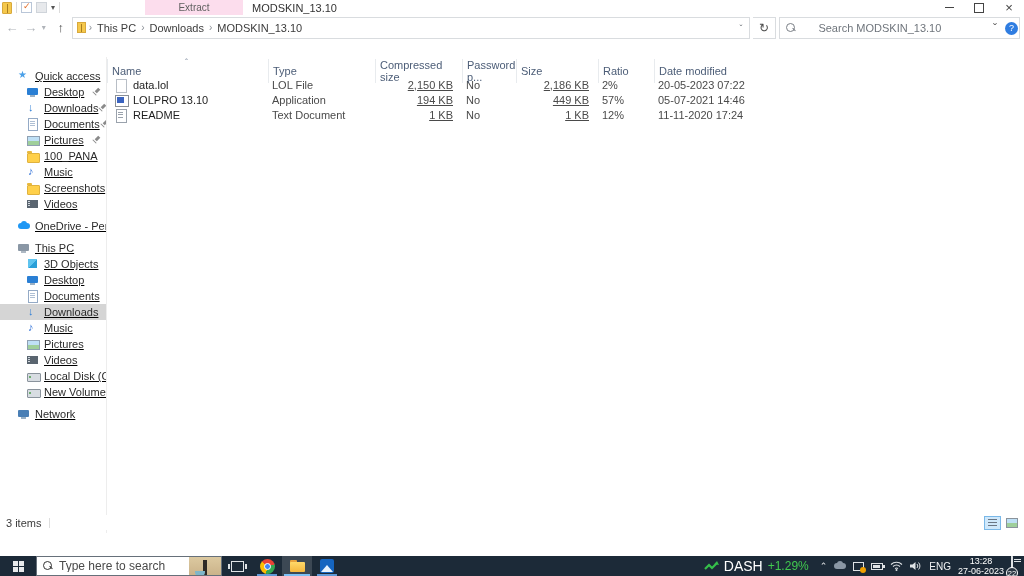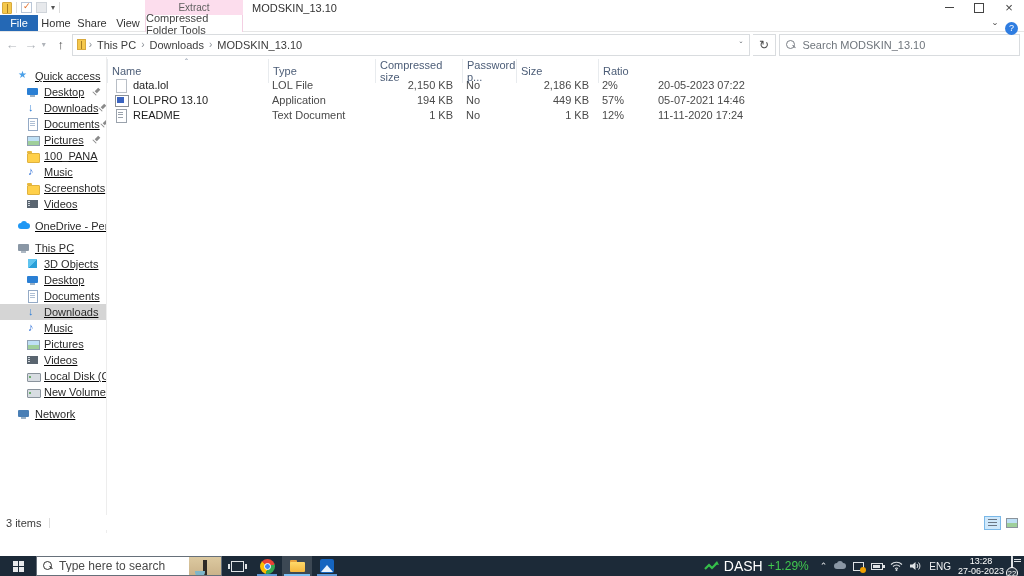--- a/index.html
+++ b/index.html
@@ -40,21 +40,21 @@
   .nav-caret { font-size:8px; color:#b0b4ba; width:8px; }
   .nav-up { font-size:13px; color:#4a4a4a; width:16px; text-align:center; }
   .crumbbox { width:682px; height:22px; border:1px solid #d9dcdf; display:flex; align-items:center; padding:0 4px; gap:3px; }
   .i-zip-s { width:9px; height:11px; background:#f5c84c; border:1px solid #d8a93c; position:relative; flex:0 0 9px; }
   .i-zip-s::after { content:""; position:absolute; left:3px; top:1px; width:1px; height:8px; background:#a87f22; }
   .crumb { font-size:11px; color:#3b3b3b; padding:0 2px; }
   .crumb-sep { font-size:10px; color:#8a8f96; }
   .crumb-caret { margin-left:auto; font-size:9px; color:#6a6f76; padding-right:2px; }
   .refresh-btn { width:24px; height:22px; border:1px solid #d9dcdf; border-left:none; display:flex; align-items:center; justify-content:center; font-size:12px; color:#4a4a4a; }
   .refresh-btn::before { content:"↻"; }
-  .searchbox { width:242px; height:22px; border:1px solid #d9dcdf; display:flex; align-items:center; padding:0 6px; gap:6px; }
+  .searchbox { width:242px; height:22px; border:1px solid #d9dcdf; display:flex; align-items:center; padding:0 6px; gap:22px; }
   .mag { width:10px; height:10px; position:relative; flex:0 0 10px; }
   .mag::before { content:""; position:absolute; left:0; top:0; width:7px; height:7px; border:1px solid #7a7f86; border-radius:50%; }
   .mag::after { content:""; position:absolute; left:6px; top:6px; width:4px; height:1px; background:#7a7f86; transform:rotate(45deg); }
   .searchbox input, .tb-search input { border:none; outline:none; background:transparent; font-family:"Liberation Sans",sans-serif; font-size:11px; color:#444; width:100%; }
   .searchbox input::placeholder { color:#6f757c; }
 
   
   .main { position:absolute; top:57px; bottom:15px; left:0; right:0; display:flex; }
   .sidebar { width:107px; border-right:1px solid #ededed; padding-top:11px; overflow:hidden;text-decoration:underline; }
   .s-item { height:16px; display:flex; align-items:center; font-size:11px; color:#2b2b2b; padding-left:18px; white-space:nowrap; }
@@ -91,21 +91,21 @@
   .pin::after { content:""; position:absolute; left:0; top:5px; width:5px; height:1px; background:#8a8a8a; transform:rotate(45deg); }
 
   
   .filelist { flex:1; position:relative; padding-top:2px; }
   .hdr { display:grid; grid-template-columns:161px 107px 87px 54px 82px 56px 220px; height:18px; align-items:center; color:#4c5d77; font-size:11px; position:relative; }
   .hdr .hcell { height:100%; display:flex; align-items:center; padding-left:4px; border-left:1px solid #e8ebee; }
   .hdr .hcell:first-child { border-left:none; padding-left:18px; }
   .sort-up { position:absolute; left:78px; top:-2px; font-size:9px; color:#8a96a8; }
   .row { display:grid; grid-template-columns:161px 107px 87px 54px 82px 56px 220px; height:15px; align-items:center; font-size:11px; color:#4a4a4a; }
   .cell-name { display:flex; align-items:center; gap:6px; padding-left:8px; color:#1d1d1d; }
-  .cell-right { text-align:right; padding-right:9px; }
+  .cell-right { text-align:right; padding-right:9px;text-decoration:underline; }
   .cell-left { padding-left:4px; }
   .fic { width:12px; height:12px; flex:0 0 12px; position:relative; }
   .f-file::before { content:""; position:absolute; left:1px; top:0; width:9px; height:12px; background:#fff; border:1px solid #b8bec6; }
   .f-app::before { content:""; position:absolute; left:0; top:1px; width:12px; height:10px; background:#fff; border:1px solid #8a8f96; }
   .f-app::after { content:""; position:absolute; left:2px; top:3px; width:7px; height:6px; background:#3a63c0; }
   .f-txt::before { content:""; position:absolute; left:1px; top:0; width:9px; height:12px; background:#fff; border:1px solid #9aa2ac; }
   .f-txt::after { content:""; position:absolute; left:3px; top:3px; width:5px; height:6px; background:repeating-linear-gradient(#9aa2ac 0 1px, transparent 1px 2.5px); }
 
   
   .statusbar { position:absolute; left:0; right:0; bottom:18px; height:15px; background:#fff; display:flex; align-items:center; font-size:11px; color:#3b3b3b; padding-left:6px; }
@@ -176,27 +176,20 @@
     </div>
     <div class="extract-tab">Extract</div>
     <div class="win-title">MODSKIN_13.10</div>
     <div class="win-controls">
       <div class="wc wc-min"></div>
       <div class="wc wc-max"></div>
       <div class="wc wc-close"></div>
     </div>
   </div>
 
-  <div class="tabrow">
-    <div class="tab-file">File</div>
-    <div class="tab">Home</div>
-    <div class="tab">Share</div>
-    <div class="tab">View</div>
-    <div class="tab-cft">Compressed Folder Tools</div>
-  </div>
   <div class="ribbon-mini">
     <span class="rb-collapse"></span>
     <span class="rb-help"></span>
   </div>
 
   <div class="addressbar">
     <span class="nav-arrow">←</span>
     <span class="nav-arrow">→</span>
     <span class="nav-caret">▾</span>
     <span class="nav-up">↑</span>
@@ -314,20 +307,21 @@
 
     <div class="filelist">
       <div class="hdr">
         <span class="sort-up">ˆ</span>
         <div class="hcell">Name</div>
         <div class="hcell">Type</div>
         <div class="hcell">Compressed size</div>
         <div class="hcell">Password p...</div>
         <div class="hcell">Size</div>
         <div class="hcell">Ratio</div>
+        <div class="hcell">Date modified</div>
       </div>
       <div class="row">
         <div class="cell-name">
             <span class="fic f-file"></span>
             <span>data.lol</span>
           </div>
         <div class="cell-left">LOL File</div>
         <div class="cell-right">2,150 KB</div>
         <div class="cell-left">No</div>
         <div class="cell-right">2,186 KB</div>

